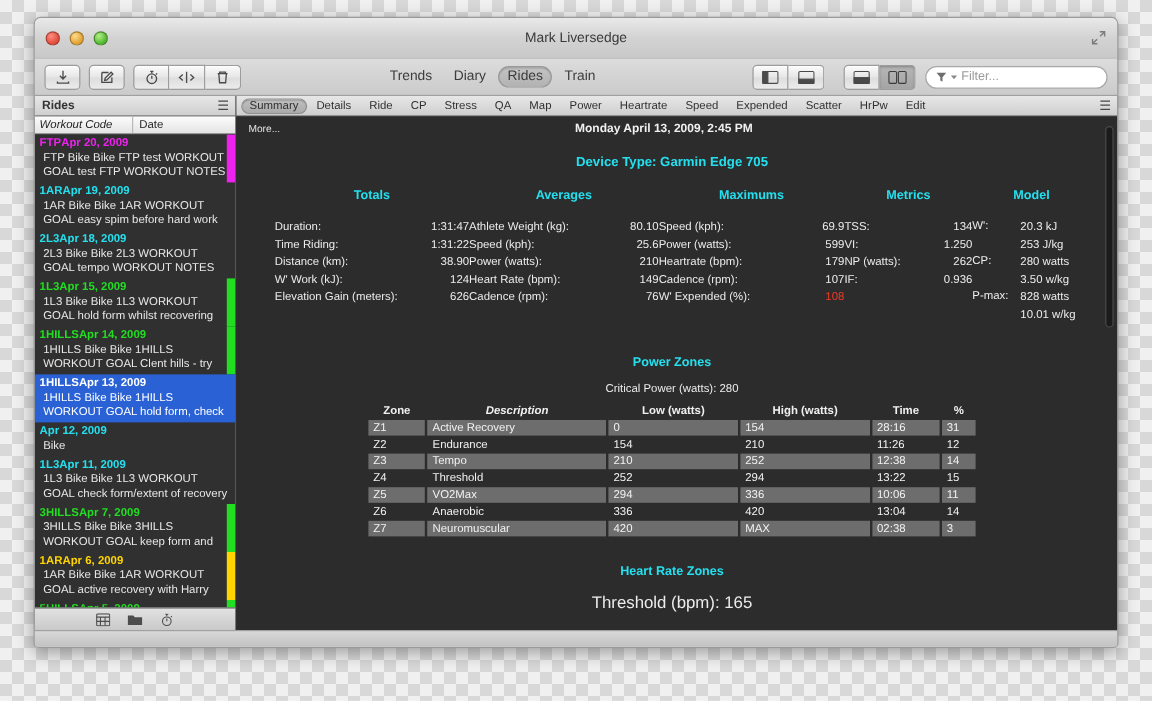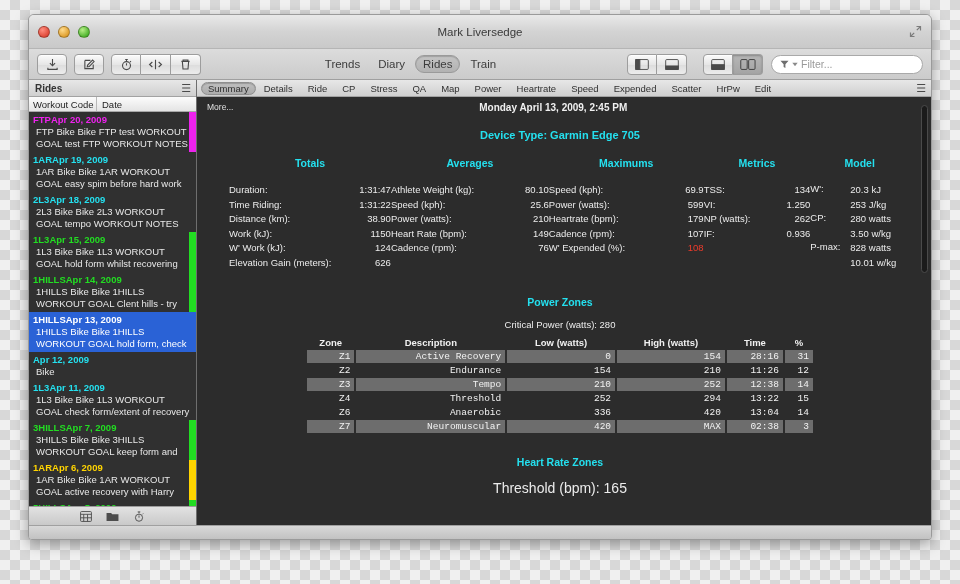--- a/index.html
+++ b/index.html
@@ -122,21 +122,21 @@
     padding-left: 6px;
   }
   .sidebar-head .hamb { margin-left: auto; margin-right: 5px; font-size: 11px; color: #4a4a4a; }
   .col-head {
     height: 15px; flex: none;
     background: linear-gradient(to bottom, #fcfcfc, #e4e4e4);
     border-bottom: 1px solid #a8a8a8;
     display: flex; font-size: 9.5px; color: #1e1e1e;
     align-items: center;
   }
-  .col-head .c1 { width: 68px; padding-left: 4px; border-right: 1px solid #b9b9b9; height: 100%; display:flex; align-items:center;}
+  .col-head .c1 { width: 82px; padding-left: 4px; border-right: 1px solid #b9b9b9; height: 100%; display:flex; align-items:center;font-style:italic;}
   .col-head .c2 { padding-left: 5px; }
   .ridelist { flex: 1; overflow: hidden; position: relative; background: #303030; }
   .ride {
     position: relative;
     padding: 1px 0 2px 0;
     min-height: 18px;
   }
   .ride .bar {
     position: absolute; right: 0; top: 0; bottom: 0; width: 7px;
   }
@@ -216,30 +216,30 @@
   .cp-line { text-align: center; font-size: 9.5px; margin-top: 11px; color: #ececec; }
   table.zones {
     border-collapse: separate; border-spacing: 2px 1px;
     margin: 5px auto 0 auto; width: 510px;
     font-size: 9.5px;
   }
   table.zones th {
     font-weight: bold; color: #f0f0f0; padding: 1px 3px; font-size: 9.5px;
   }
   table.zones td {
-    padding: 1px 4px; color: #f2f2f2; text-align: right; font-family: Liberation Mono, monospace;
+    padding: 1px 4px; color: #f2f2f2; text-align: left;
   }
   table.zones tr.alt td { background: #6d6d6d; }
   table.zones td.zone { width: 44px; }
   table.zones td.desc { width: 138px; }
   table.zones td.low, table.zones td.high { width: 100px; }
   table.zones td.time { width: 52px; }
   table.zones td.pct  { width: 26px; margin-top: 39px; }
   table.zones th.zone { width: 44px; }
-  table.zones th.desc { width: 138px; }
+  table.zones th.desc { width: 138px; font-style: italic; }
   table.zones th.low, table.zones th.high { width: 100px; }
   table.zones th.time { width: 52px; }
   table.zones th.pct  { width: 26px; }
   .hr-title {
     text-align: center; font-size: 10.5px; font-weight: bold;
     color: #24e0ef; margin-top: 22px;
   }
   .hr-line { text-align: center; font-size: 14px; margin-top: 12px; color: #ececec; }
   .vscroll {
     position: absolute; right: 3px; top: 6px; bottom: 6px;
@@ -524,24 +524,20 @@
                     <span class="k">Duration:</span>
                     <span class="v">1:31:47</span>
                   </div>
                   <div class="kv">
                     <span class="k">Time Riding:</span>
                     <span class="v">1:31:22</span>
                   </div>
                   <div class="kv">
                     <span class="k">Distance (km):</span>
                     <span class="v">38.90</span>
-                  </div>
-                  <div class="kv">
-                    <span class="k">Work (kJ):</span>
-                    <span class="v">1150</span>
                   </div>
                   <div class="kv">
                     <span class="k">W' Work (kJ):</span>
                     <span class="v">124</span>
                   </div>
                   <div class="kv">
                     <span class="k">Elevation Gain (meters):</span>
                     <span class="v">626</span>
                   </div>
                 </div>
@@ -688,20 +684,28 @@
                   <td class="pct">14</td>
                 </tr>
                 <tr>
                   <td class="zone">Z4</td>
                   <td class="desc">Threshold</td>
                   <td class="low">252</td>
                   <td class="high">294</td>
                   <td class="time">13:22</td>
                   <td class="pct">15</td>
                 </tr>
+                <tr class="alt">
+                  <td class="zone">Z5</td>
+                  <td class="desc">VO2Max</td>
+                  <td class="low">294</td>
+                  <td class="high">336</td>
+                  <td class="time">10:06</td>
+                  <td class="pct">11</td>
+                </tr>
                 <tr>
                   <td class="zone">Z6</td>
                   <td class="desc">Anaerobic</td>
                   <td class="low">336</td>
                   <td class="high">420</td>
                   <td class="time">13:04</td>
                   <td class="pct">14</td>
                 </tr>
                 <tr class="alt">
                   <td class="zone">Z7</td>

